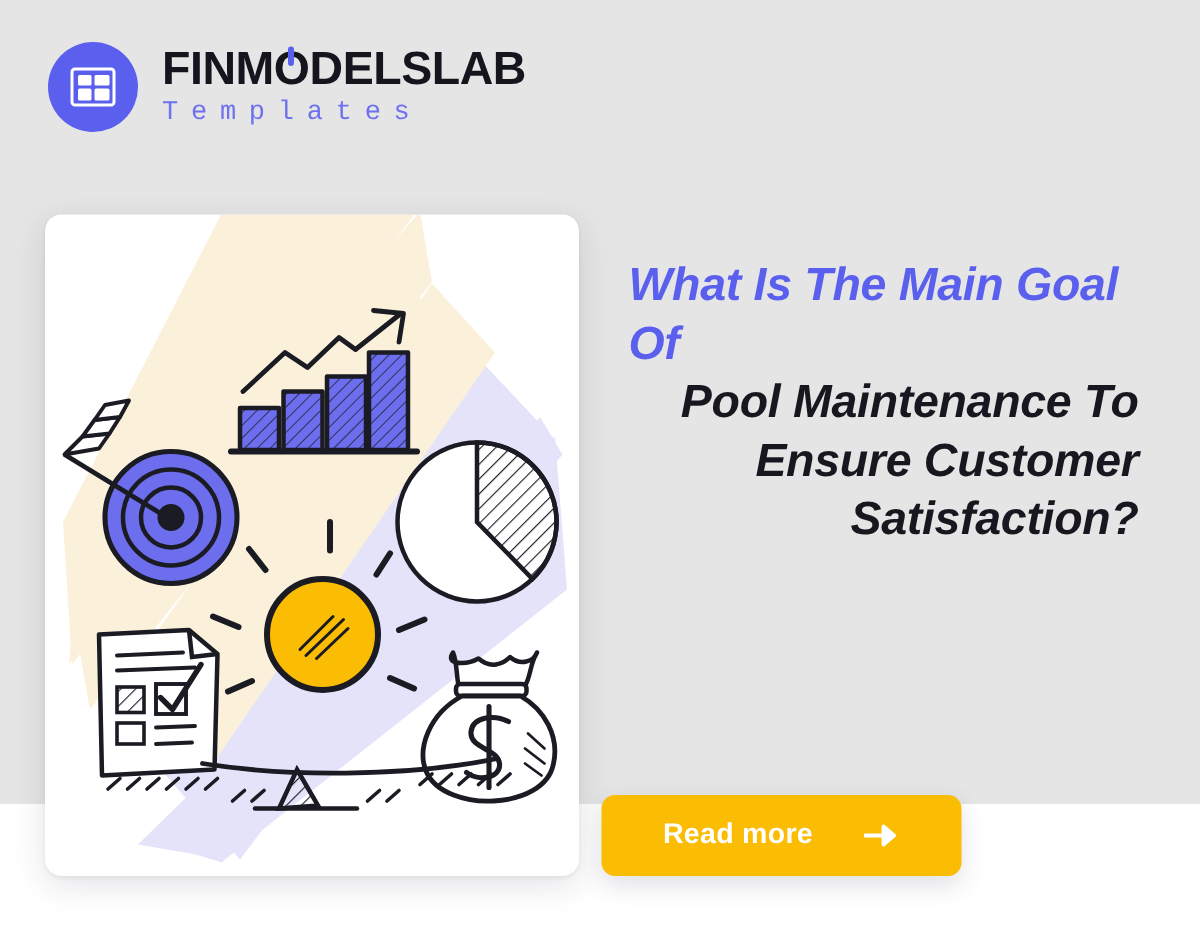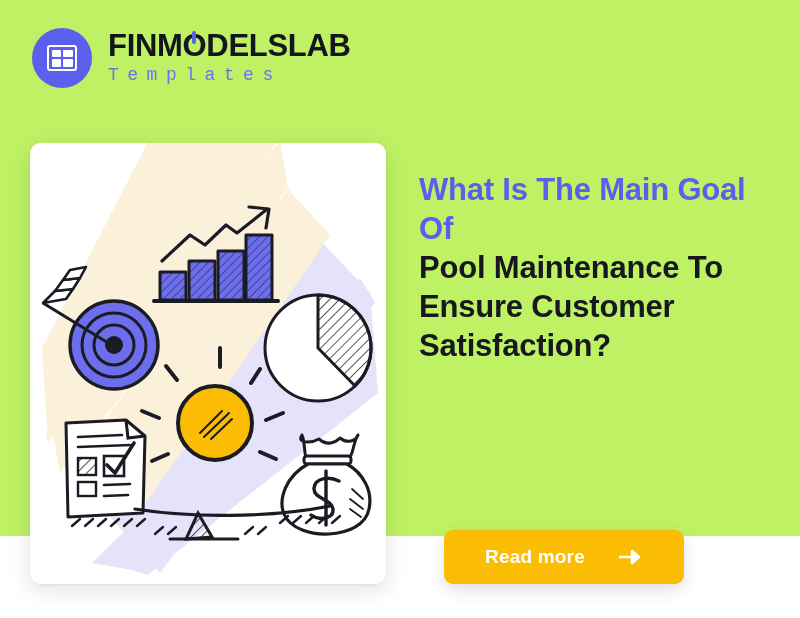--- a/index.html
+++ b/index.html
@@ -6,21 +6,21 @@
   * { margin:0; padding:0; box-sizing:border-box; }
   html, body {
     width:800px; height:618px;
     background:#ffffff;
     font-family:"Liberation Sans", sans-serif;
     overflow:hidden;
   }
   .page {
     position:relative;
     width:800px; height:536px;
-    background:#bef264;
+    background:#e5e5e5;
   }
 
   
   .brand {
     position:absolute;
     left:32px; top:28px;
     display:flex; align-items:center; gap:16px;
   }
   .brand-mark {
     width:60px; height:60px; border-radius:50%;
@@ -82,28 +82,29 @@
   .copy {
     position:absolute;
     left:419px; top:170px;
     width:340px;
   }
   .headline {
     font-size:31px;
     font-weight:bold;
     line-height:1.26;
     letter-spacing:-0.2px;
+    font-style:italic;
   }
   .headline .lead  { color:#5B5FEE; display:block; }
-  .headline .main  { color:#17171f; display:block; }
+  .headline .main  { color:#17171f; display:block;text-align:right; }
 
   
   .cta {
     position:absolute;
-    left:444px; top:530px;
+    left:401px; top:530px;
     width:240px; height:54px;
     background:#FBBC04;
     border:none;
     border-radius:9px;
     color:#ffffff;
     font-family:"Liberation Sans", sans-serif;
     font-size:19px; font-weight:bold;
     letter-spacing:.2px;
     display:flex; align-items:center; justify-content:center; gap:34px;
     cursor:pointer;

